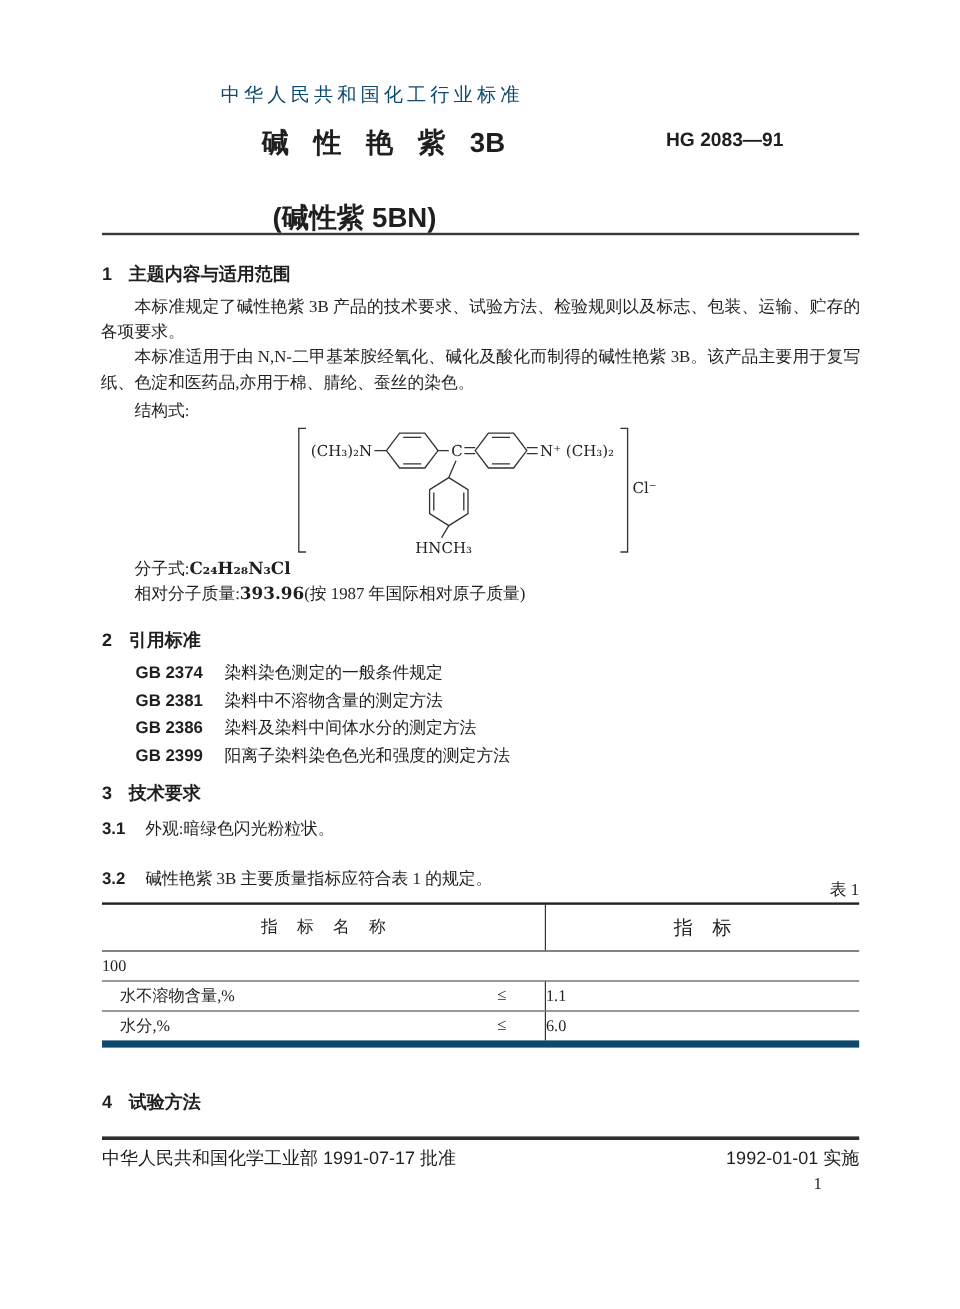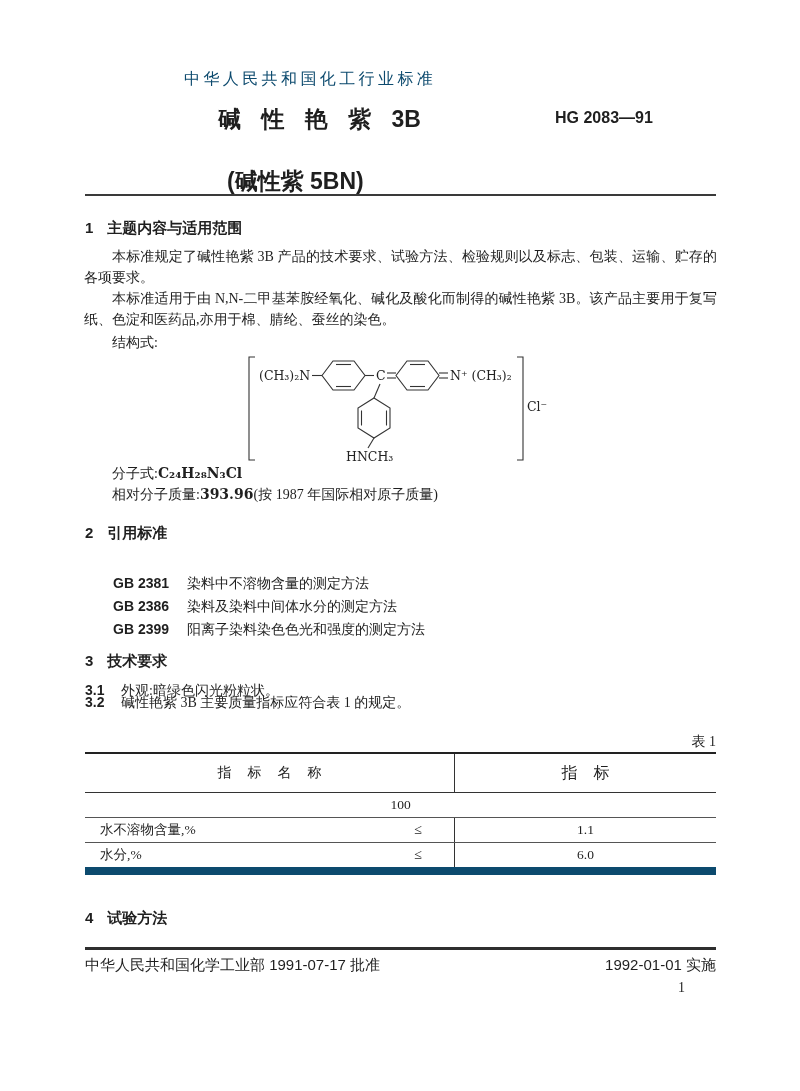--- a/index.html
+++ b/index.html
@@ -54,29 +54,29 @@
   .ref-code { display:inline-block; width:74px; font-weight:bold;
     font-family:"Liberation Sans",sans-serif; }
 
   .clause { left:85px; font-size:14px; white-space:nowrap; }
   .clause .cnum { display:inline-block; width:36px; font-weight:bold;
     font-family:"Liberation Sans",sans-serif; }
 
   .tbl-caption { left:85px; top:733px; width:631px; text-align:right; font-size:14px; }
 
   .spec-table { left:85px; top:752px; width:631px;
-    border-top:2px solid #222; border-bottom:8px solid #0c4a6e; font-size:13.5px; }
+    border-top:2px solid #222; border-bottom:6px solid #0c4a6e; font-size:13.5px; }
   .tr { display:flex; align-items:center; height:24px; border-top:1px solid #555; }
   .tr.head { height:38px; border-top:none; }
   .tr.head + .tr { border-top:1px solid #333; }
   .td-name { width:370px; box-sizing:border-box; padding-left:15px;
     border-right:1px solid #333; align-self:stretch; display:flex;
     align-items:center; justify-content:space-between; }
   .td-name .op { margin-right:32px; font-size:14px; }
-  .td-val { flex:1; text-align:center; }
+  .td-val { flex:1; text-align:left; }
   .th { justify-content:center; padding-left:0; letter-spacing:16px; font-size:14px;
     text-indent:16px; }
   .th-val { flex:1; text-align:center; letter-spacing:16px; text-indent:16px;
     font-size:16px; }
 
   .footer-line { left:85px; top:956px; width:631px; display:flex;
     justify-content:space-between; font-size:15px; font-weight:normal;
     font-family:"Liberation Sans",sans-serif; }
   .page-num { left:85px; top:980px; width:600px; text-align:right; font-size:14px; }
 </style>
@@ -135,38 +135,41 @@
     <span>分子式:</span><span class="mol-val">C₂₄H₂₈N₃Cl</span>
   </div>
   <div class="abs content mol-line mol-mass">
     <span>相对分子质量:</span><span class="mol-val">393.96</span><span>(按 1987 年国际相对原子质量)</span>
   </div>
 
   <div class="abs content sec-h sec2-h">
     <span class="num">2</span><span>引用标准</span>
   </div>
 
+  <div class="abs content ref-row" style="top:552px;">
+    <span class="ref-code">GB 2374</span><span>染料染色测定的一般条件规定</span>
+  </div>
   <div class="abs content ref-row" style="top:575px;">
     <span class="ref-code">GB 2381</span><span>染料中不溶物含量的测定方法</span>
   </div>
   <div class="abs content ref-row" style="top:598px;">
     <span class="ref-code">GB 2386</span><span>染料及染料中间体水分的测定方法</span>
   </div>
   <div class="abs content ref-row" style="top:621px;">
     <span class="ref-code">GB 2399</span><span>阳离子染料染色色光和强度的测定方法</span>
   </div>
 
   <div class="abs content sec-h sec3-h">
     <span class="num">3</span><span>技术要求</span>
   </div>
 
   <div class="abs content clause" style="top:682px;">
     <span class="cnum">3.1</span><span>外观:暗绿色闪光粉粒状。</span>
   </div>
-  <div class="abs content clause" style="top:694px;">
+  <div class="abs content clause" style="top:724px;">
     <span class="cnum">3.2</span><span>碱性艳紫 3B 主要质量指标应符合表 1 的规定。</span>
   </div>
 
   <div class="abs content tbl-caption">表 1</div>
 
   <div class="abs content spec-table">
     <div class="tr head">
       <div class="td-name th">指标名称</div>
       <div class="th-val">指标</div>
     </div>

